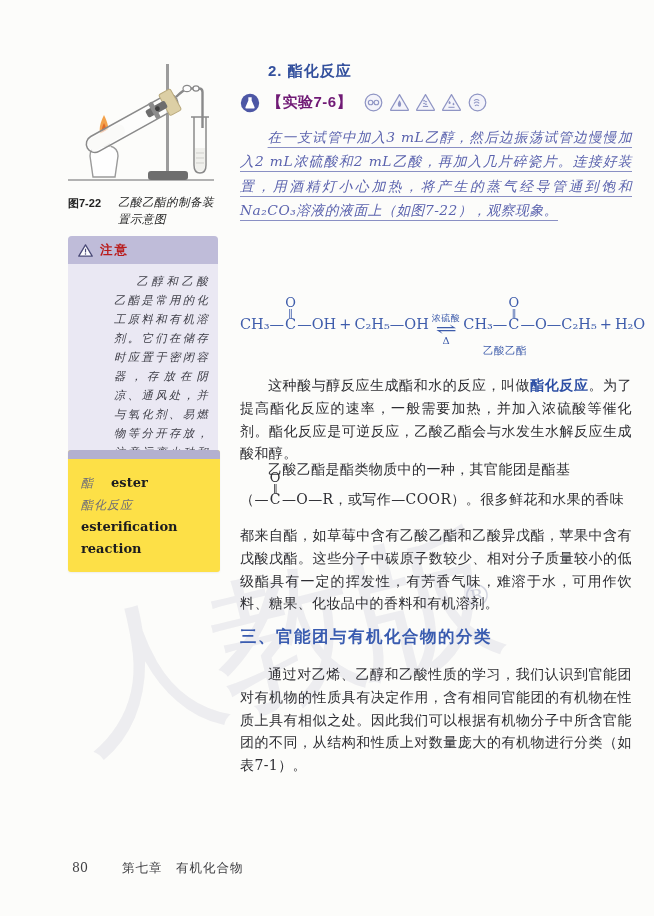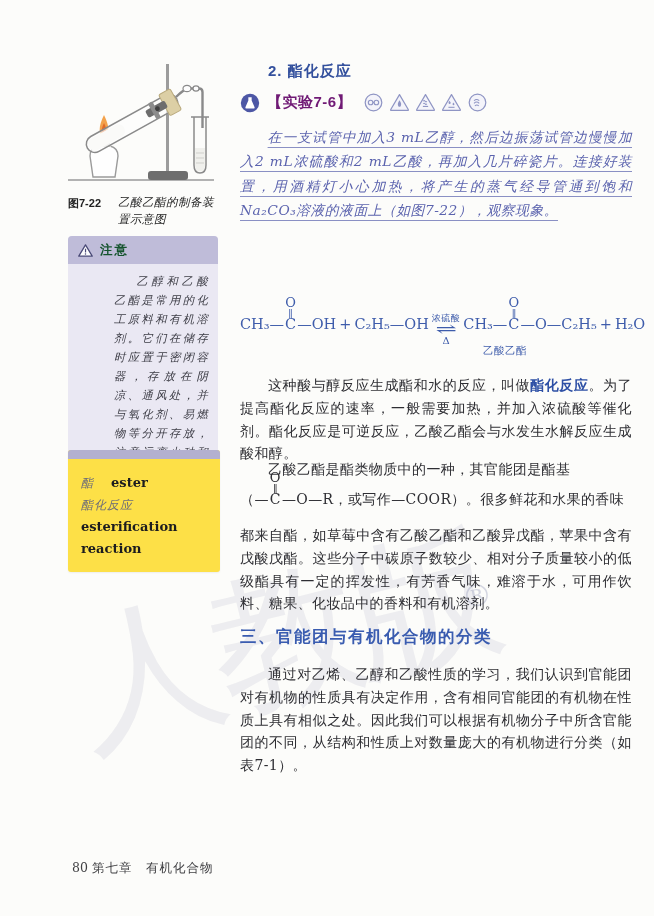--- a/index.html
+++ b/index.html
@@ -34,21 +34,21 @@
   .notice{
     position:absolute;left:68px;top:236px;width:150px;
     background:#eae8f3;border-radius:4px;overflow:hidden;
   }
   .notice-band{
     height:28px;background:#bfbcd9;display:flex;align-items:center;
     gap:6px;padding-left:9px;
   }
   .notice-title{
     font-family:"Liberation Sans",sans-serif;font-weight:bold;
-    font-size:12.5px;color:#14532d;letter-spacing:2px;
+    font-size:12.5px;color:#b91c1c;letter-spacing:2px;
   }
   .notice-body{
     padding:8px 9px 13px 1px;font-size:11.3px;line-height:19px;
     color:#3d3d46;text-align:justify;font-style:italic;
     letter-spacing:1.2px;text-indent:2em;margin-left:45px;
   }
 
   .vocab{
     position:absolute;left:68px;top:450px;width:152px;
     background:#fde047;border-radius:3px;overflow:hidden;
@@ -116,21 +116,21 @@
     font-size:14px;letter-spacing:0.4px;color:#2e2e33;white-space:nowrap;
   }
   .ester-line .cstack{color:#2e2e33;}
 
   .s3-title{
     position:absolute;left:240px;top:626px;
     font-family:"Liberation Sans",sans-serif;font-weight:bold;
     font-size:16.5px;color:#3a5cb0;letter-spacing:1.5px;
   }
   .footer{
-    position:absolute;left:72px;top:860px;display:flex;gap:4px;
+    position:absolute;left:72px;top:860px;display:flex;gap:34px;
     font-size:12.5px;color:#3f3f42;letter-spacing:1px;
   }
   .footer .pnum{letter-spacing:0;}
   svg{display:block;}
 </style>
 </head>
 <body>
 
 <div class="page">
 

